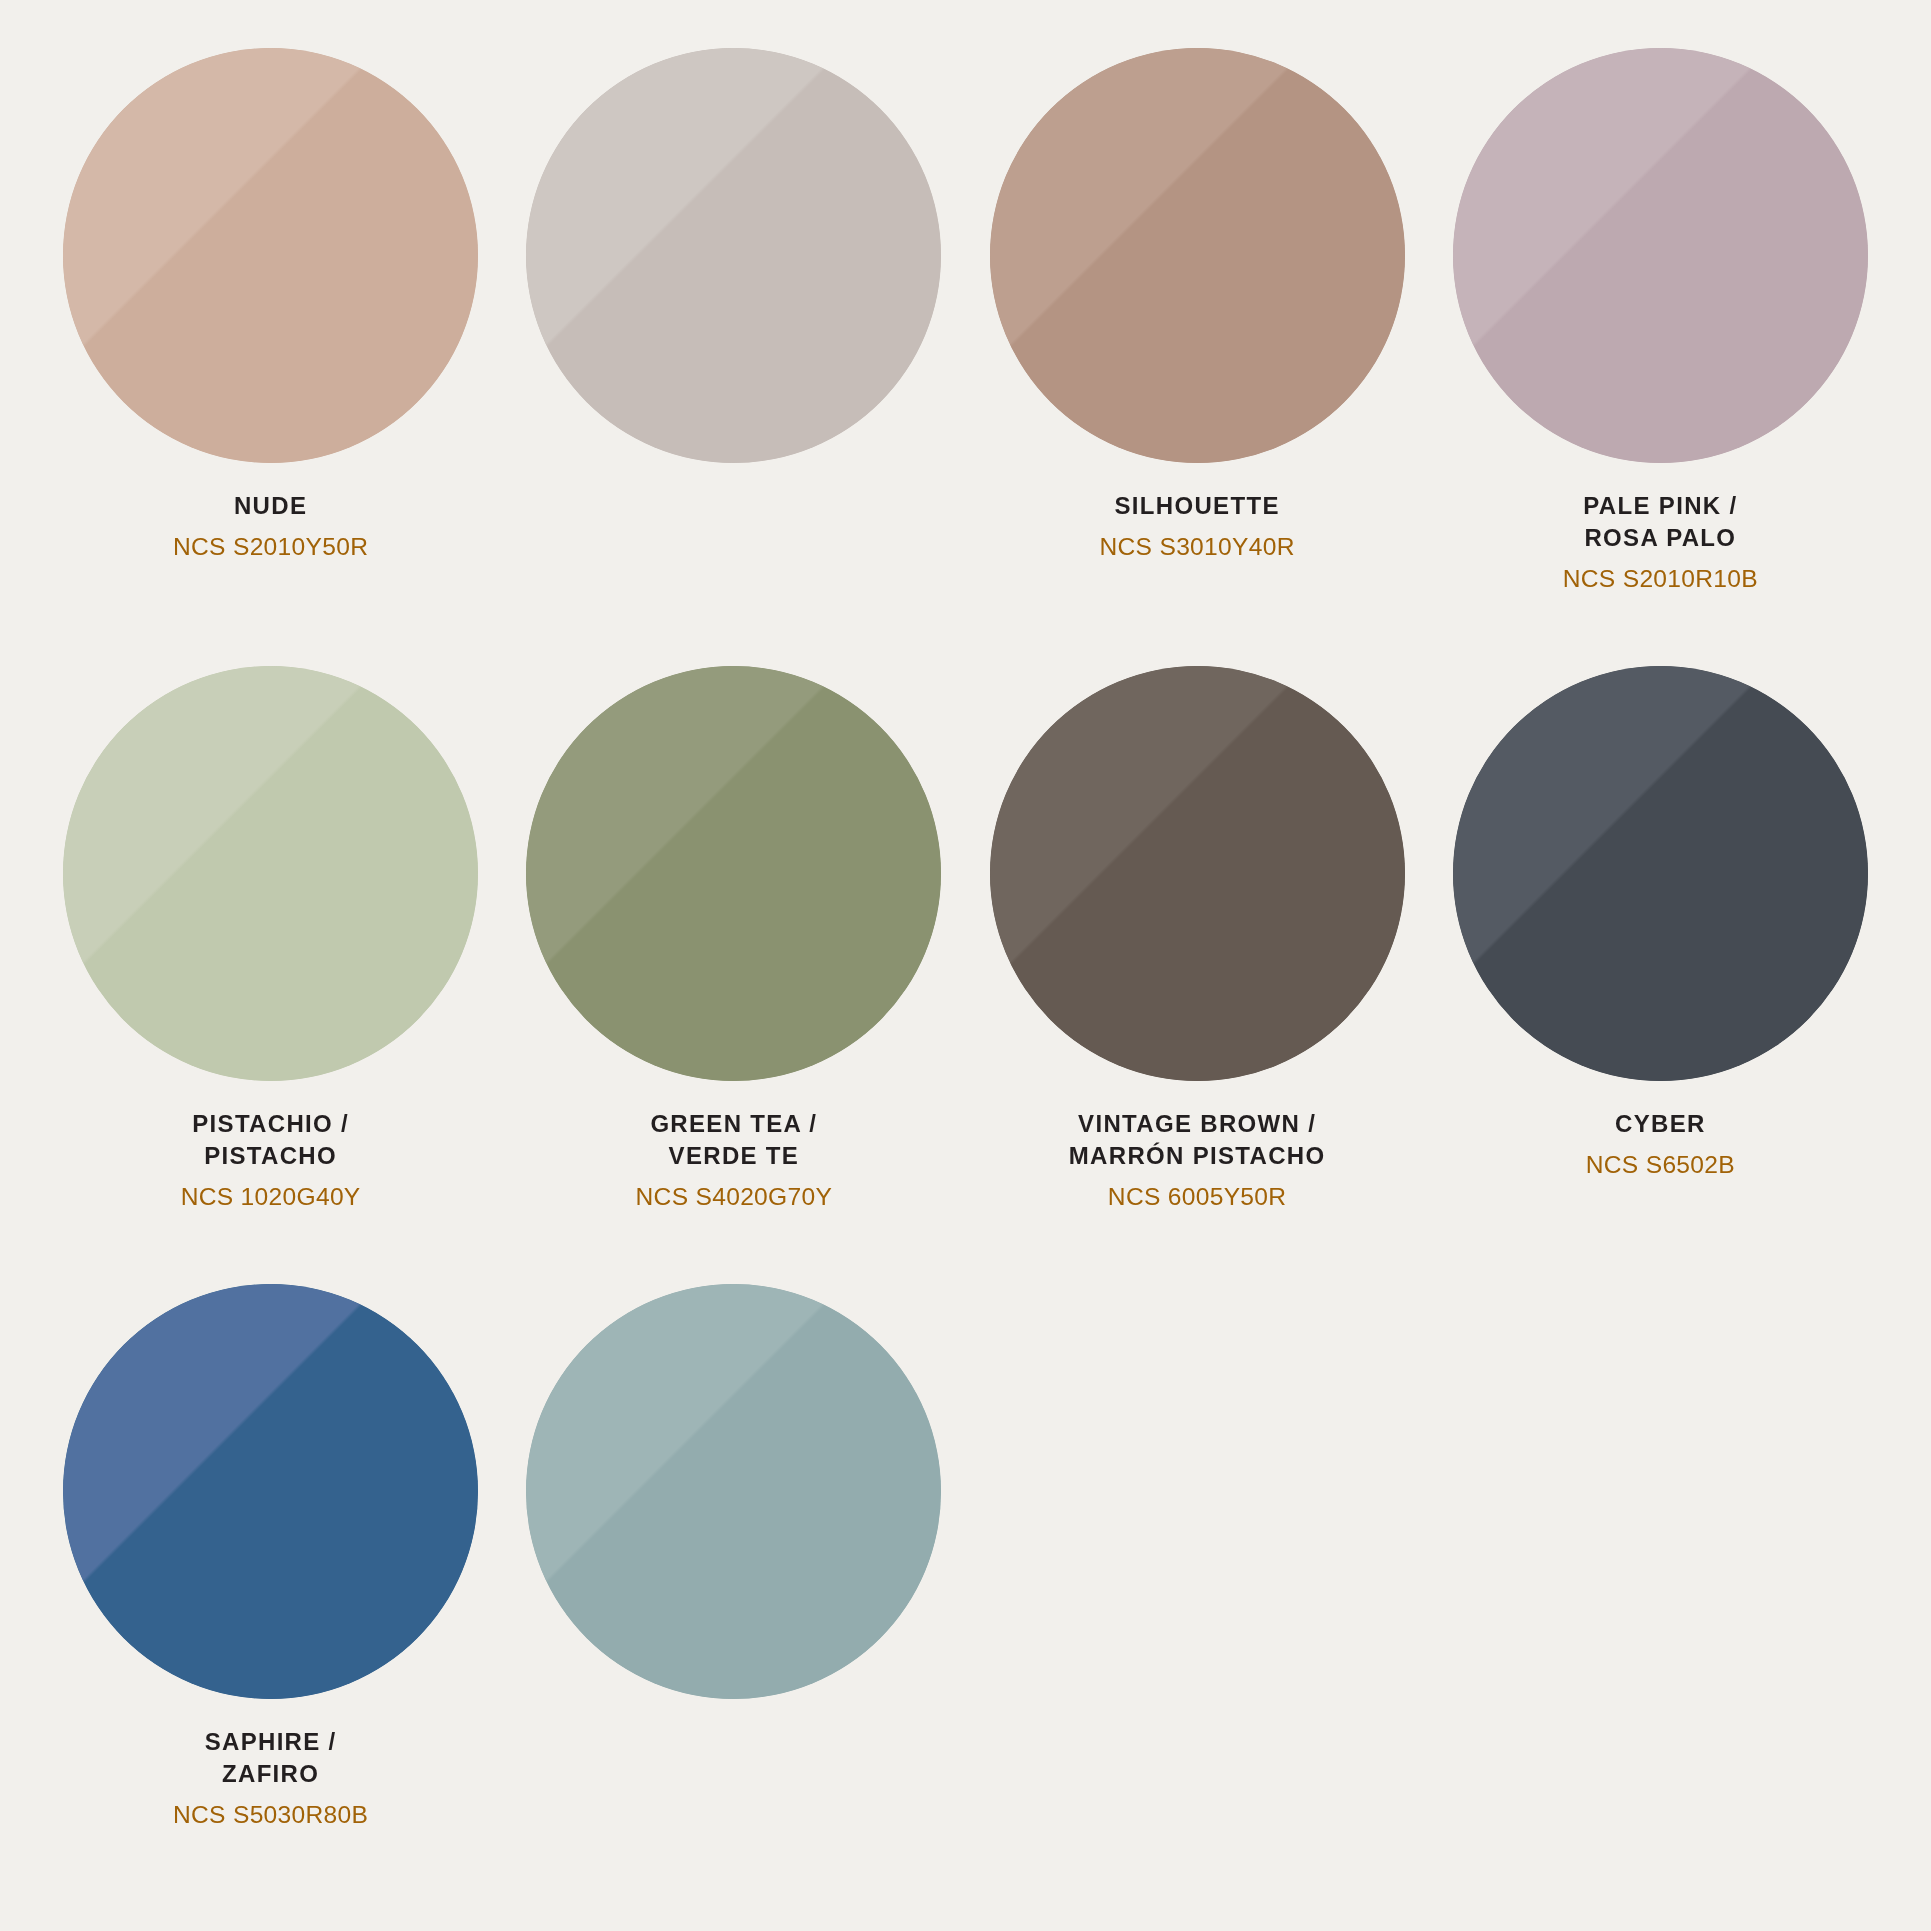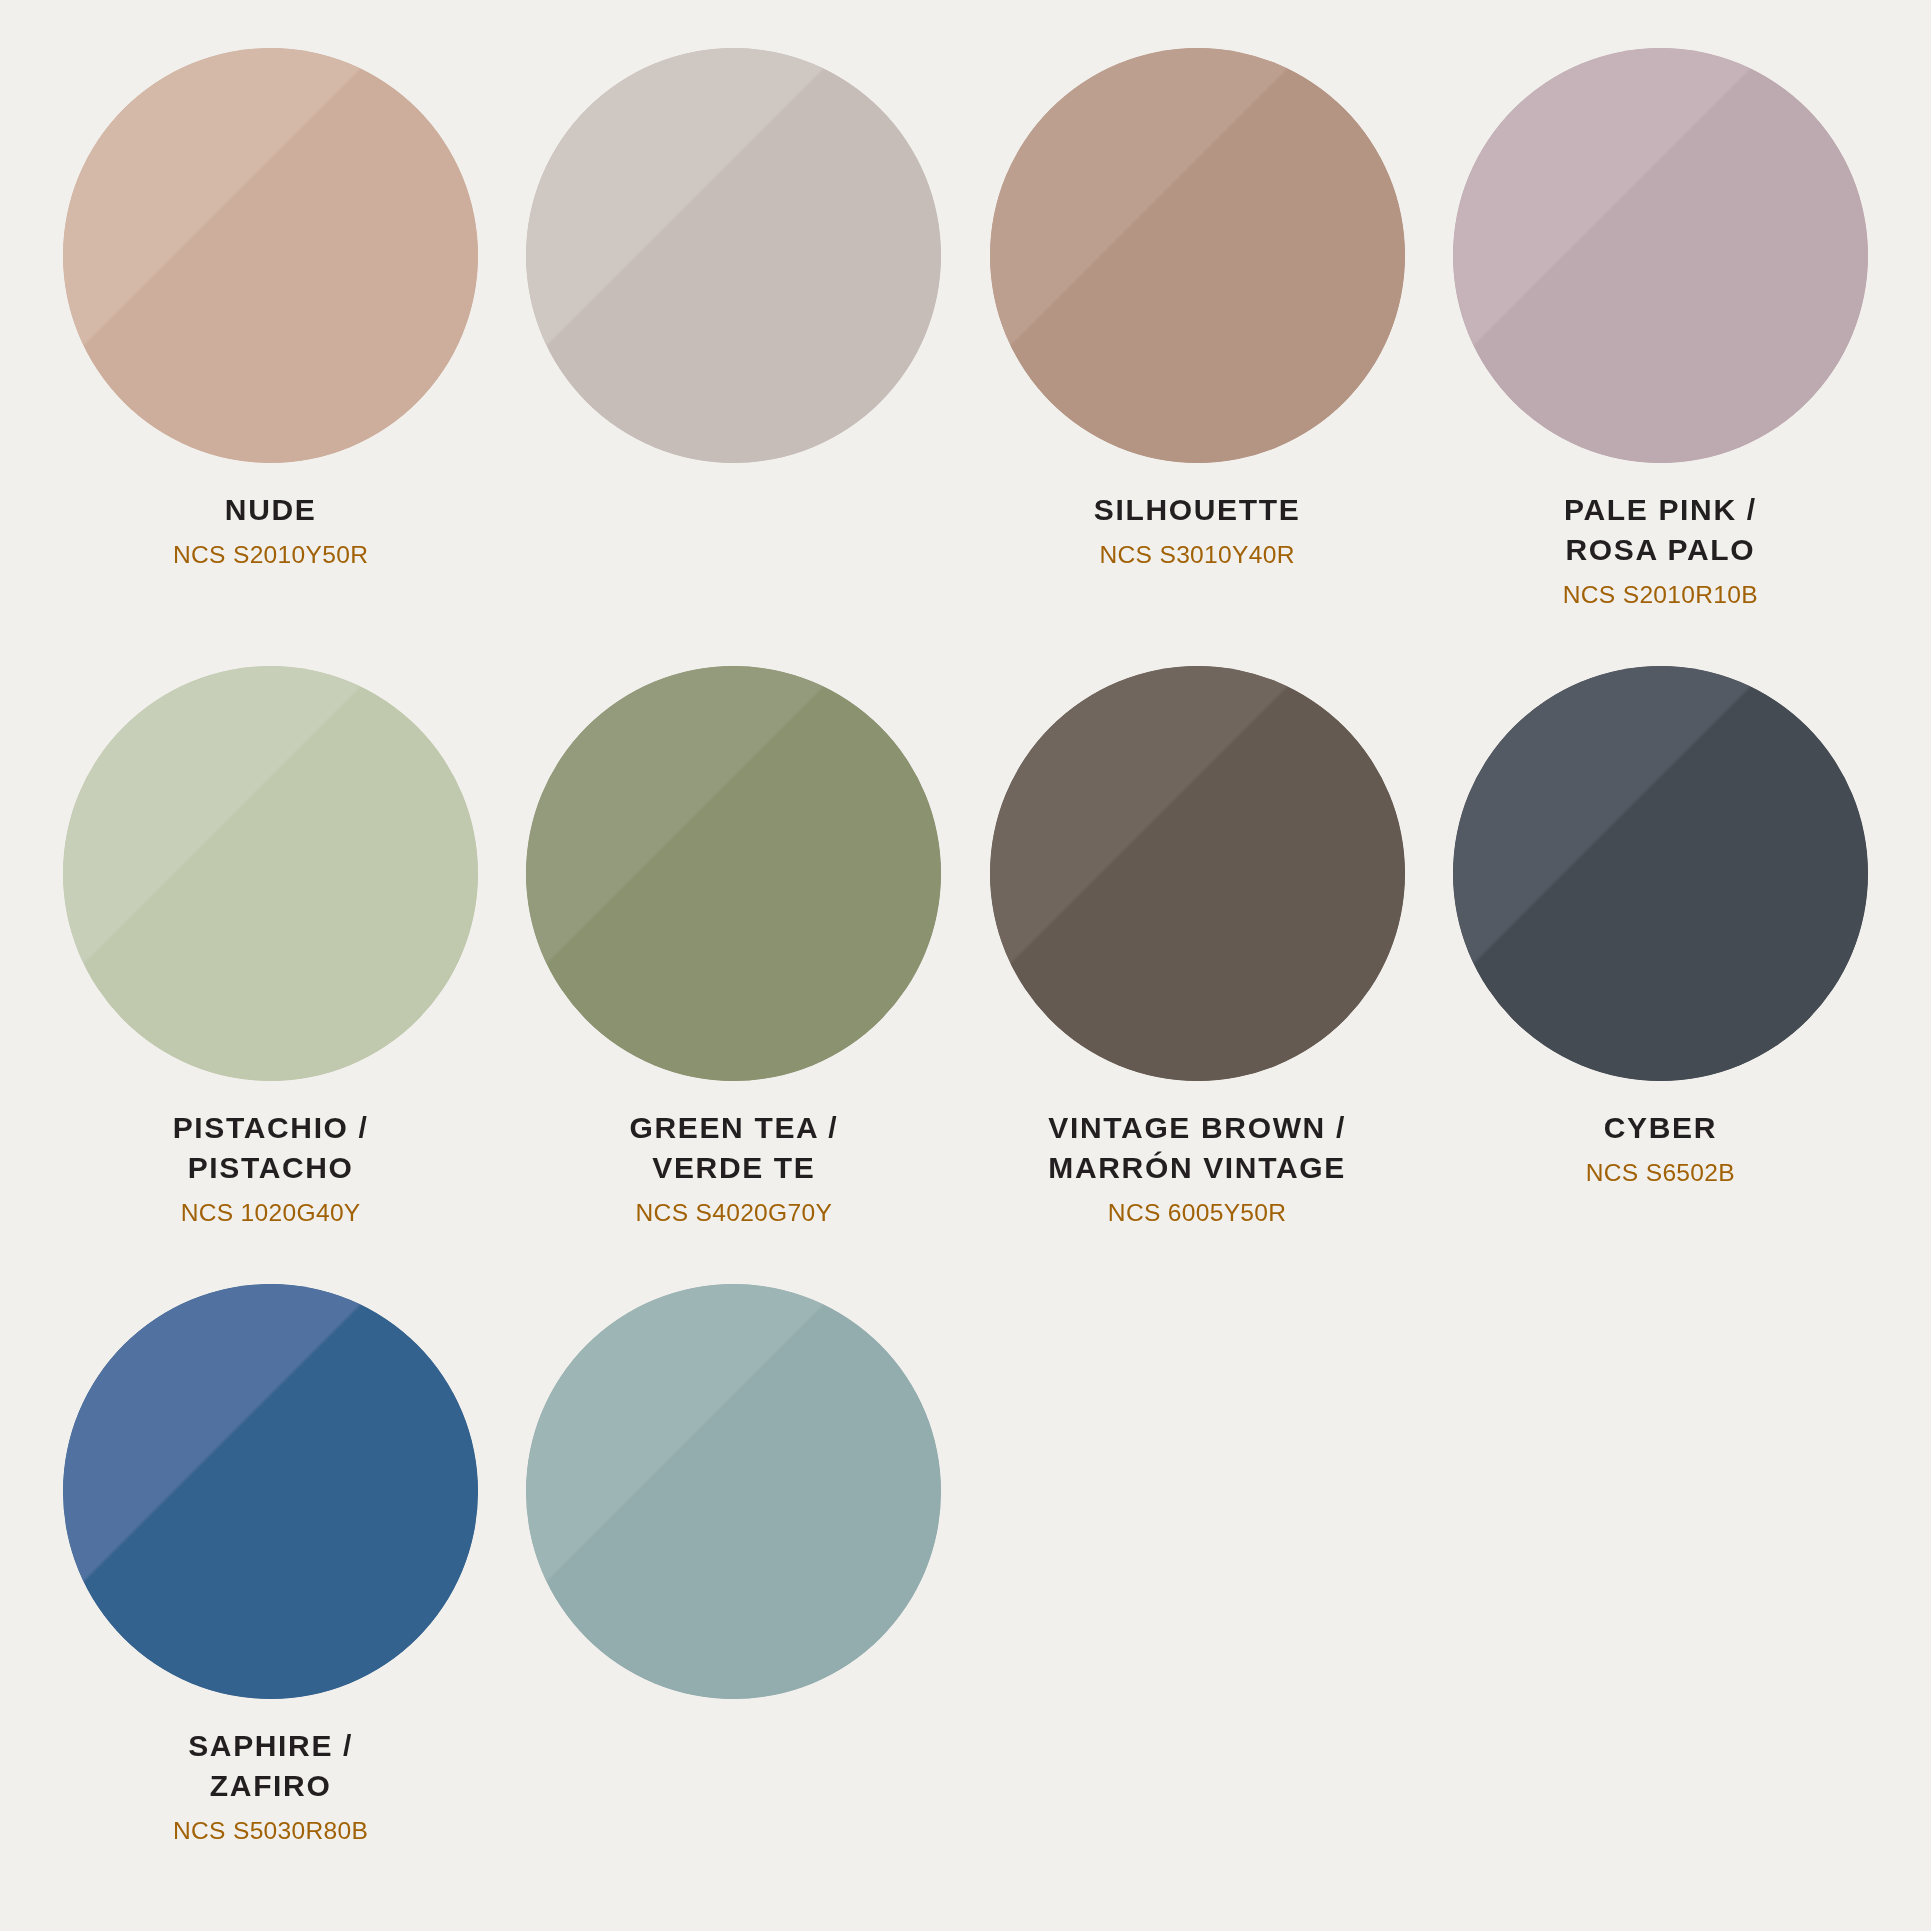--- a/index.html
+++ b/index.html
@@ -47,21 +47,21 @@
     border-radius: 50%;
   }
 
   .swatch-caption {
     margin-top: 27px;
     text-align: center;
     width: 444px;
   }
 
   .swatch-name {
-    font-size: 30px;
+    font-size: 24px;
     font-weight: bold;
     letter-spacing: 0.055em;
     color: #231f20;
     line-height: 1.34;
     white-space: nowrap;
   }
 
   .swatch-code {
     font-size: 24.6px;
     font-weight: normal;
@@ -128,21 +128,21 @@
         <div class="swatch-name">VERDE TE</div>
         <div class="swatch-code">NCS S4020G70Y</div>
       </div>
     </div>
     <div class="swatch-cell">
       <div class="swatch-circle" style="background: rgb(101, 90, 82);">
         <div class="sheen" style="background: linear-gradient(135deg, rgb(112, 102, 94) 0%, rgb(112, 102, 94) 38%, rgb(101, 90, 82) 38.6%, rgb(101, 90, 82) 100%);"></div>
       </div>
       <div class="swatch-caption">
         <div class="swatch-name">VINTAGE BROWN /</div>
-        <div class="swatch-name">MARRÓN VINTAGE</div>
+        <div class="swatch-name">MARRÓN PISTACHO</div>
         <div class="swatch-code">NCS 6005Y50R</div>
       </div>
     </div>
     <div class="swatch-cell">
       <div class="swatch-circle" style="background: rgb(69, 75, 83);">
         <div class="sheen" style="background: linear-gradient(135deg, rgb(84, 90, 99) 0%, rgb(84, 90, 99) 38%, rgb(69, 75, 83) 38.6%, rgb(69, 75, 83) 100%);"></div>
       </div>
       <div class="swatch-caption">
         <div class="swatch-name">CYBER</div>
         <div class="swatch-code">NCS S6502B</div>

